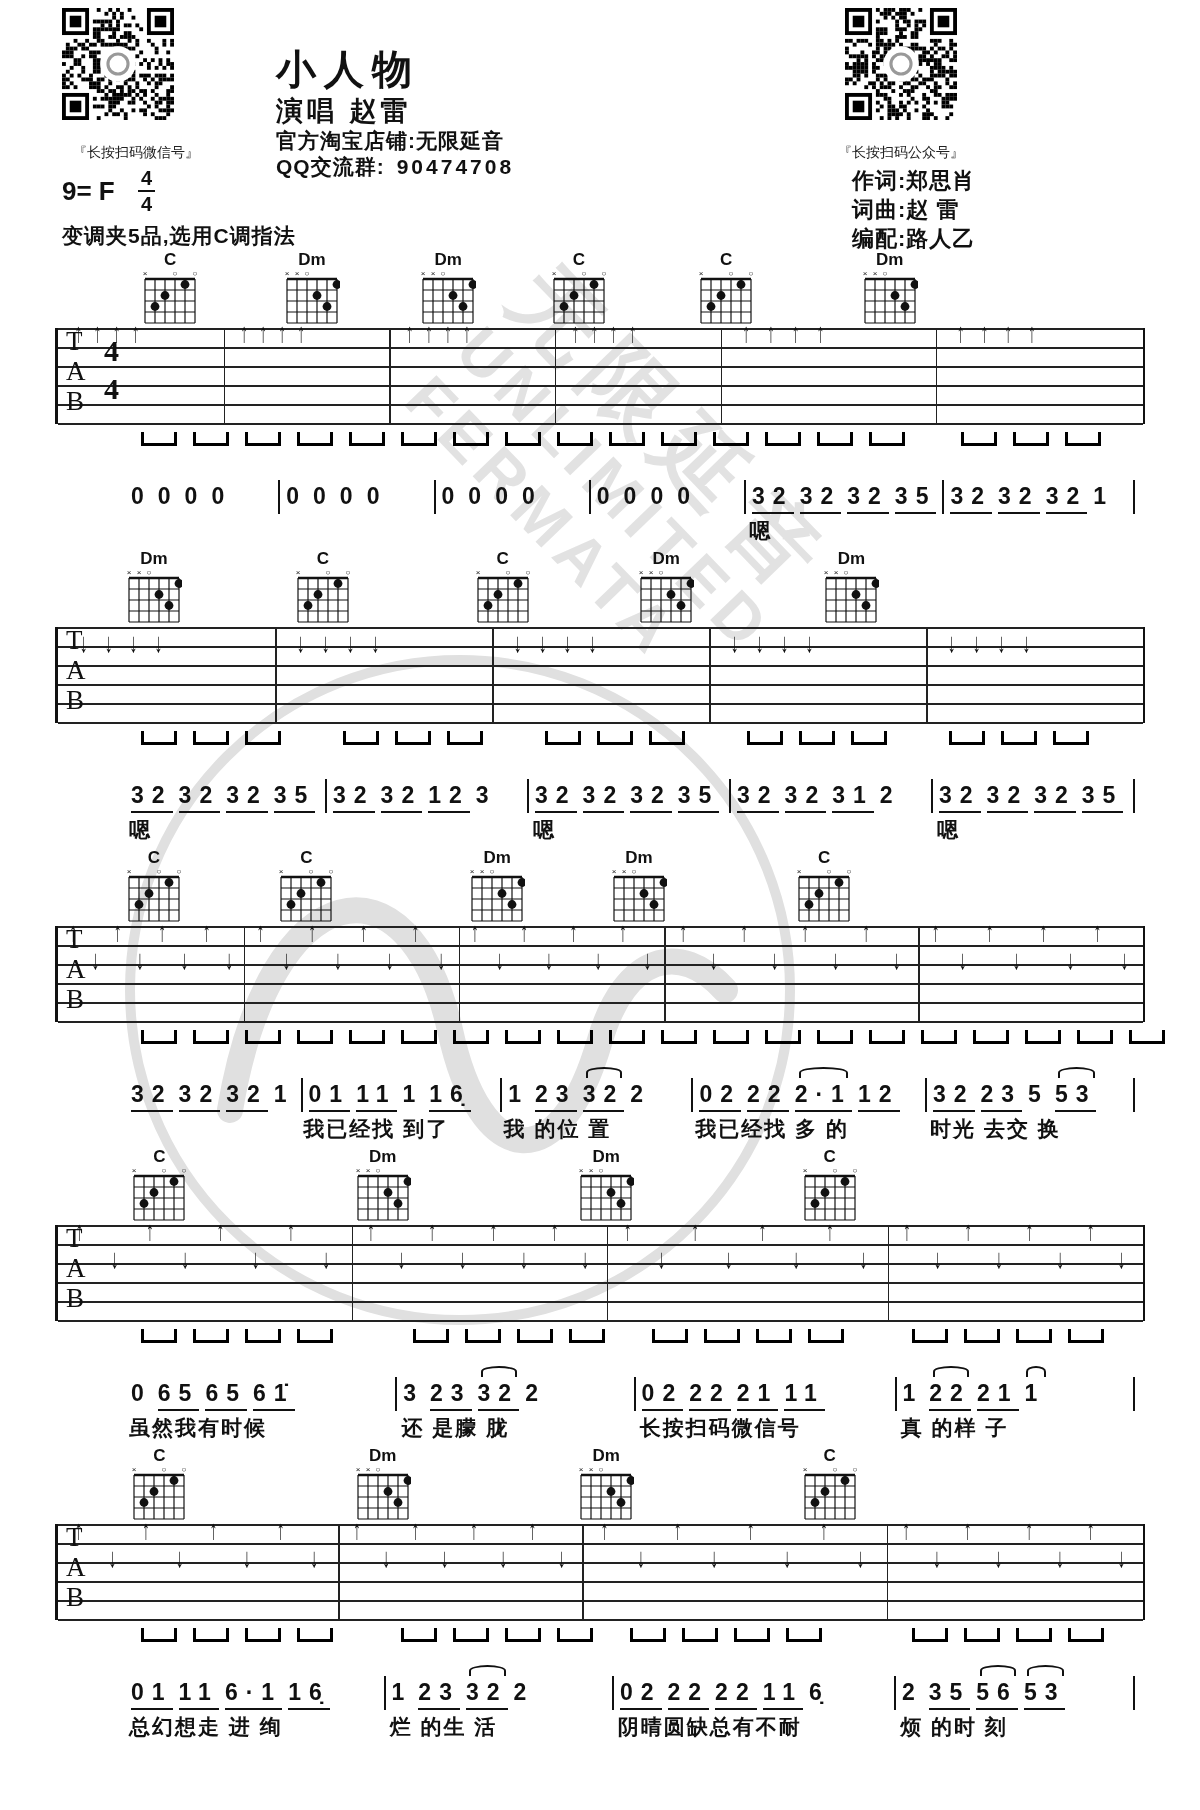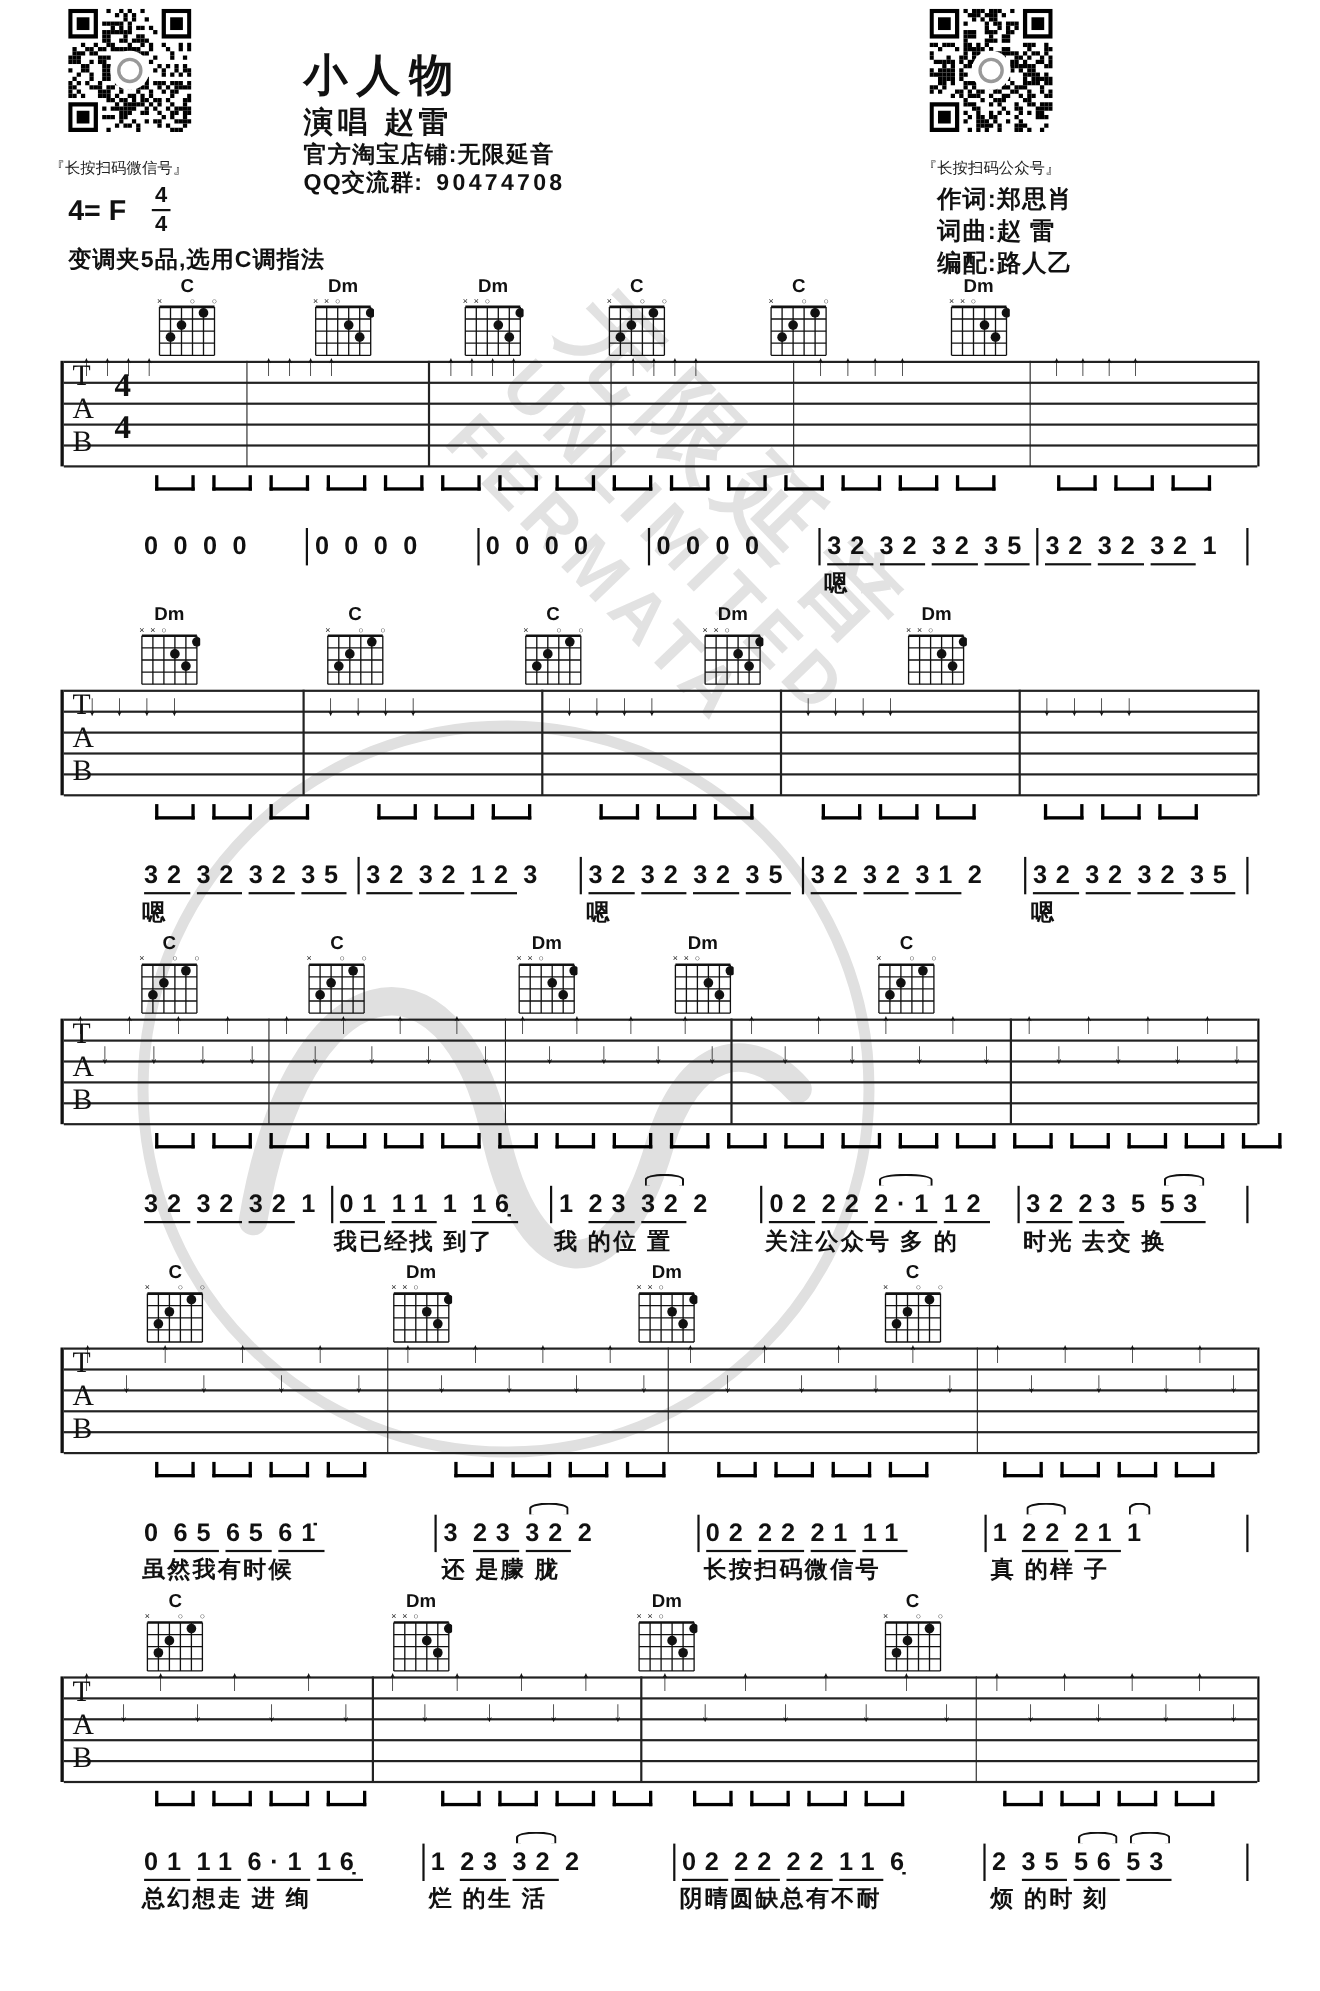--- a/index.html
+++ b/index.html
@@ -12,21 +12,21 @@
            color:#e2e2e2;white-space:nowrap;}
   .wm-cn{font-size:88px;font-weight:700;letter-spacing:16px;line-height:1.05;}
   .wm-en{font-size:64px;font-weight:700;letter-spacing:8px;line-height:1.1;}
   .content{position:relative;z-index:1;}
   
   .qr{position:absolute;top:8px;width:112px;height:112px;}
   .qr-left{left:62px;}
   .qr-right{left:845px;}
   .qr-caption{position:absolute;top:144px;width:160px;text-align:center;
               font-family:"Liberation Serif",serif;font-size:14px;color:#222;}
-  .cap-left{left:28px;}
+  .cap-left{left:56px;}
   .cap-right{left:821px;}
   .header-center{position:absolute;left:276px;top:46px;width:640px;text-align:left;}
   .title{font-size:40px;font-weight:700;letter-spacing:8px;line-height:46px;}
   .artist{font-size:27px;font-weight:700;letter-spacing:4px;line-height:34px;margin-top:2px;}
   .info{font-size:21px;font-weight:700;letter-spacing:1px;line-height:26px;}
   .qqnum{margin-left:12px;letter-spacing:3px;}
   .key-block{position:absolute;left:62px;top:172px;font-size:26px;font-weight:600;}
   .frac{display:inline-block;vertical-align:middle;margin-left:16px;margin-top:-4px;
         font-size:20px;font-weight:700;line-height:1;text-align:center;}
   .frac .top{display:block;border-bottom:2px solid #111;padding:0 3px 2px;}
@@ -703,21 +703,21 @@
     <div class="header-center">
       <div class="title">小人物</div>
       <div class="artist">演唱 赵雷</div>
       <div class="info">官方淘宝店铺:无限延音</div>
       <div class="info">
         <span>QQ交流群:</span><span class="qqnum">90474708</span>
       </div>
     </div>
 
     <div class="key-block">
-      <span>4= F</span>
+      <span>9= F</span>
       <span class="frac">
         <span class="top">4</span>
         <span class="bot">4</span>
       </span>
     </div>
     <div class="capo-line">变调夹5品,选用C调指法</div>
 
     <div class="credits">
       <div>作词:郑思肖</div>
       <div>词曲:赵  雷</div>
@@ -1407,21 +1407,21 @@
             </div>
             <div class="barline"></div>
           </div>
           <div class="lyric-row">
             <div class="lyric" style="flex-grow: 0.95;"></div>
             <div class="lyric-spacer"></div>
             <div class="lyric" style="flex-grow: 1.1;">我已经找 到了</div>
             <div class="lyric-spacer"></div>
             <div class="lyric" style="flex-grow: 1.05;">我 的位 置</div>
             <div class="lyric-spacer"></div>
-            <div class="lyric" style="flex-grow: 1.3;">关注公众号 多 的</div>
+            <div class="lyric" style="flex-grow: 1.3;">我已经找 多 的</div>
             <div class="lyric-spacer"></div>
             <div class="lyric" style="flex-grow: 1.15;">时光 去交 换</div>
             <div class="lyric-spacer"></div>
           </div>
         </div>
         <div class="system">
           <div class="chord-row">
             <div class="chord" style="left: 7%;"><div class="chord-name">C</div><svg width="56" height="62" viewBox="0 0 56 62">
                 <text x="3" y="9" text-anchor="middle" font-size="8" fill="#111">×</text>
                 <text x="33" y="9" text-anchor="middle" font-size="8" fill="#111">○</text>

